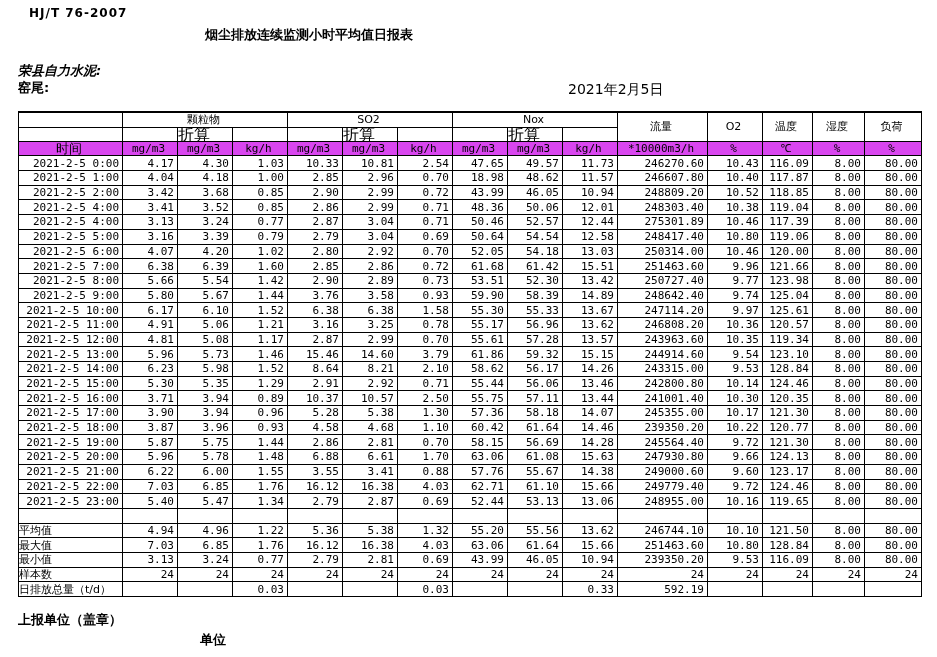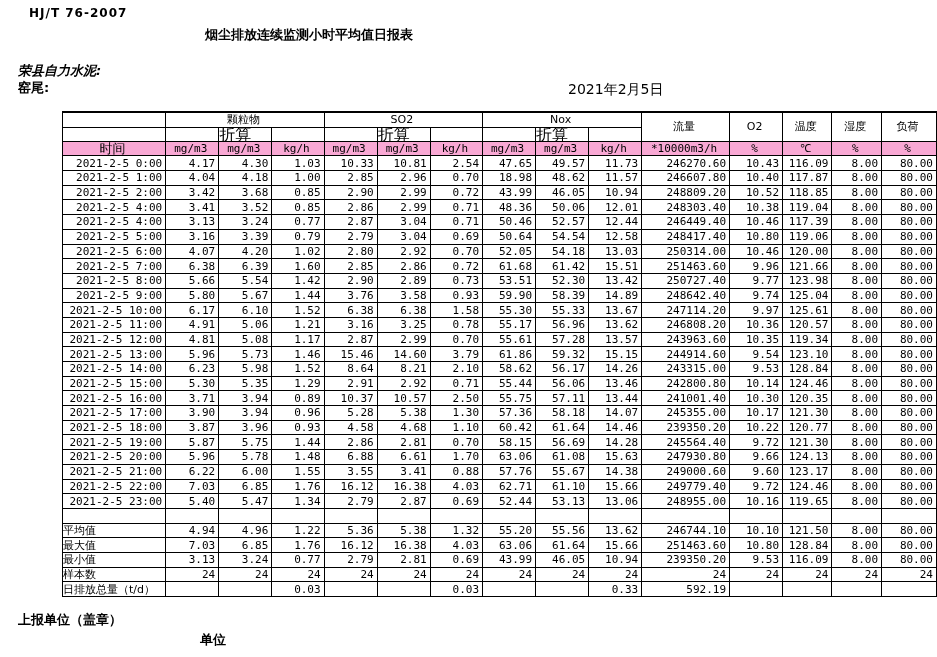--- a/index.html
+++ b/index.html
@@ -10,24 +10,24 @@
   .title    { position:absolute; left:205px; top:26px; font-weight:bold; font-size:13px; }
   .company  { position:absolute; left:18px;  top:62px; font-weight:bold; font-size:13px;font-style:italic; }
   .station  { position:absolute; left:18px;  top:79px; font-weight:bold; font-size:13px; }
   .date     { position:absolute; left:568px; top:81px; font-size:14px; }
 
   table.report { position:absolute; left:18px; top:111px; border-collapse:collapse; table-layout:fixed; }
   table.report td, table.report th {
     border:1px solid #000; padding:0 3px 0 0; height:13.7px; line-height:13px;
     font-size:11px; overflow:hidden; white-space:nowrap;
   }
-  table.report { border:1px solid #000; border-top:2px solid #000;margin-left:44px; }
+  table.report { border:1px solid #000; border-top:2px solid #000; }
   thead th { font-weight:normal; text-align:center; font-size:12px; padding:0; font-family:"DejaVu Sans", sans-serif; }
   thead .h2 td { height:13px; text-align:left; font-size:16px; }
-  .unit-row td { background:#f9a8d4; text-align:center; font-size:11px; padding:0; height:15px;
+  .unit-row td { background:#d946ef; text-align:center; font-size:11px; padding:0; height:15px;
                  font-family:"DejaVu Sans Mono", monospace; }
   .unit-row td.time-h { font-family:"DejaVu Sans", sans-serif; font-size:13px; }
   td.num { text-align:right; font-family:"DejaVu Sans Mono", monospace; font-size:11px; }
   td.sum-label { text-align:left; font-family:"DejaVu Sans", sans-serif; font-size:12px; }
   td.daily-label { text-align:left; font-family:"DejaVu Sans", sans-serif; font-size:12px; padding-left:1px; }
 
   .f-note { position:absolute; left:18px;  top:614px; font-weight:bold; font-size:13px; }
   .f-rep  { position:absolute; left:18px;  top:611px; font-weight:bold; font-size:13px; }
   .f-unit { position:absolute; left:200px; top:631px; font-weight:bold; font-size:13px; }
 </style>
@@ -175,21 +175,21 @@
           <td class="num">2021-2-5 4:00</td>
           <td class="num">3.13</td>
           <td class="num">3.24</td>
           <td class="num">0.77</td>
           <td class="num">2.87</td>
           <td class="num">3.04</td>
           <td class="num">0.71</td>
           <td class="num">50.46</td>
           <td class="num">52.57</td>
           <td class="num">12.44</td>
-          <td class="num">246449.40</td>
+          <td class="num">275301.89</td>
           <td class="num">10.46</td>
           <td class="num">117.39</td>
           <td class="num">8.00</td>
           <td class="num">80.00</td>
         </tr>
         <tr>
           <td class="num">2021-2-5 5:00</td>
           <td class="num">3.16</td>
           <td class="num">3.39</td>
           <td class="num">0.79</td>

